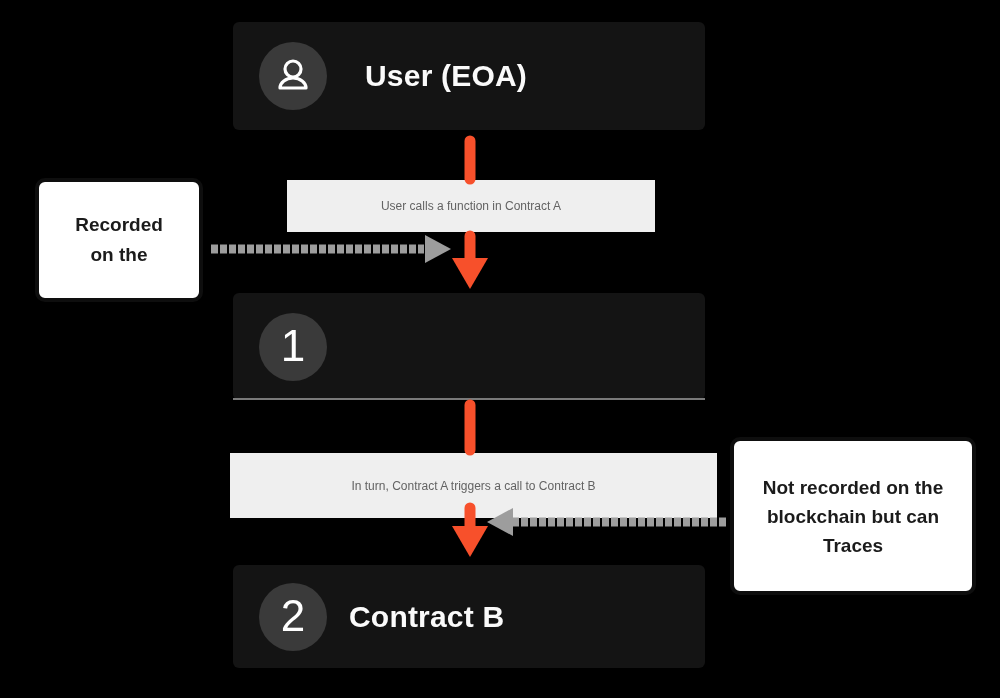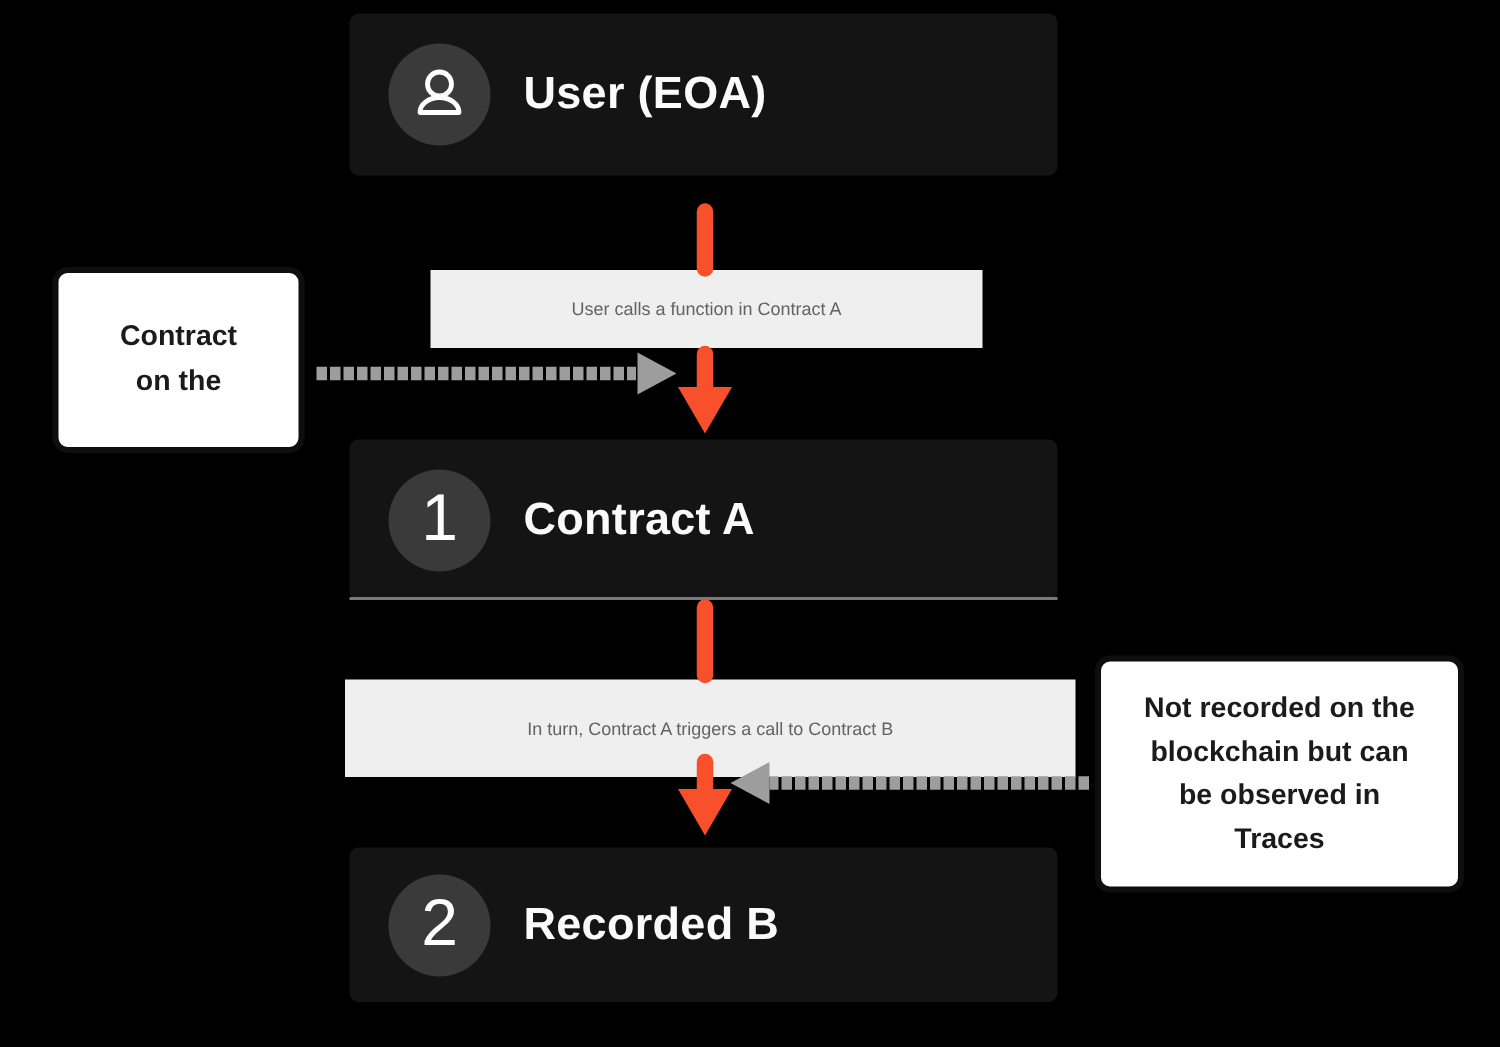--- a/index.html
+++ b/index.html
@@ -14,21 +14,21 @@
   }
   .stage{
     position:relative;width:1000px;height:698px;background:var(--background);overflow:hidden;
   }
   
   .card{
     position:absolute;left:233px;width:472px;height:108px;
     background:var(--card-bg);border-radius:6px;
     display:flex;align-items:center;z-index:1;
   }
-  .card-user{top:9px;}
+  .card-user{top:22px;gap:16px;}
   .card-a{top:293px;height:107px;}
   .card-b{top:565px;height:103px;}
   .badge{
     width:68px;height:68px;border-radius:50%;background:var(--badge-bg);
     margin-left:26px;flex:0 0 auto;
     display:flex;align-items:center;justify-content:center;
   }
   .badge-num{
     color:#fff;font-size:44px;font-weight:400;line-height:1;
     transform:translateY(-1px);
@@ -81,43 +81,41 @@
         <path d="M6 31 a13 10 0 0 1 26 0 z" stroke="#fff" stroke-width="3.2" stroke-linejoin="round" fill="none"></path>
       </svg>
     </div>
     <div class="card-title">User (EOA)</div>
   </div>
 
   <div class="card card-a">
     <div class="badge">
       <span class="badge-num">1</span>
     </div>
-    <div class="card-title">Contract A</div>
   </div>
   <div class="divider-a"></div>
 
   <div class="card card-b">
     <div class="badge">
       <span class="badge-num">2</span>
     </div>
-    <div class="card-title">Recorded B</div>
+    <div class="card-title">Contract B</div>
   </div>
 
   <div class="elabel elabel-1">User calls a function in Contract A</div>
   <div class="elabel elabel-2">In turn, Contract A triggers a call to Contract B</div>
 
   <div class="note note-left">
-    <div>Contract</div>
+    <div>Recorded</div>
     <div>on the</div>
   </div>
 
   <div class="note note-right">
     <div>Not recorded on the</div>
     <div>blockchain but can</div>
-    <div>be observed in</div>
     <div>Traces</div>
   </div>
 
   <svg class="arrow-layer" viewBox="0 0 1000 698">
     <g>
       <line class="red-shaft" x1="470" y1="141" x2="470" y2="179"></line>
       <line class="red-shaft" x1="470" y1="236" x2="470" y2="258"></line>
       <polygon class="red-head" points="452,258 488,258 470,289"></polygon>
     </g>
     <g>

